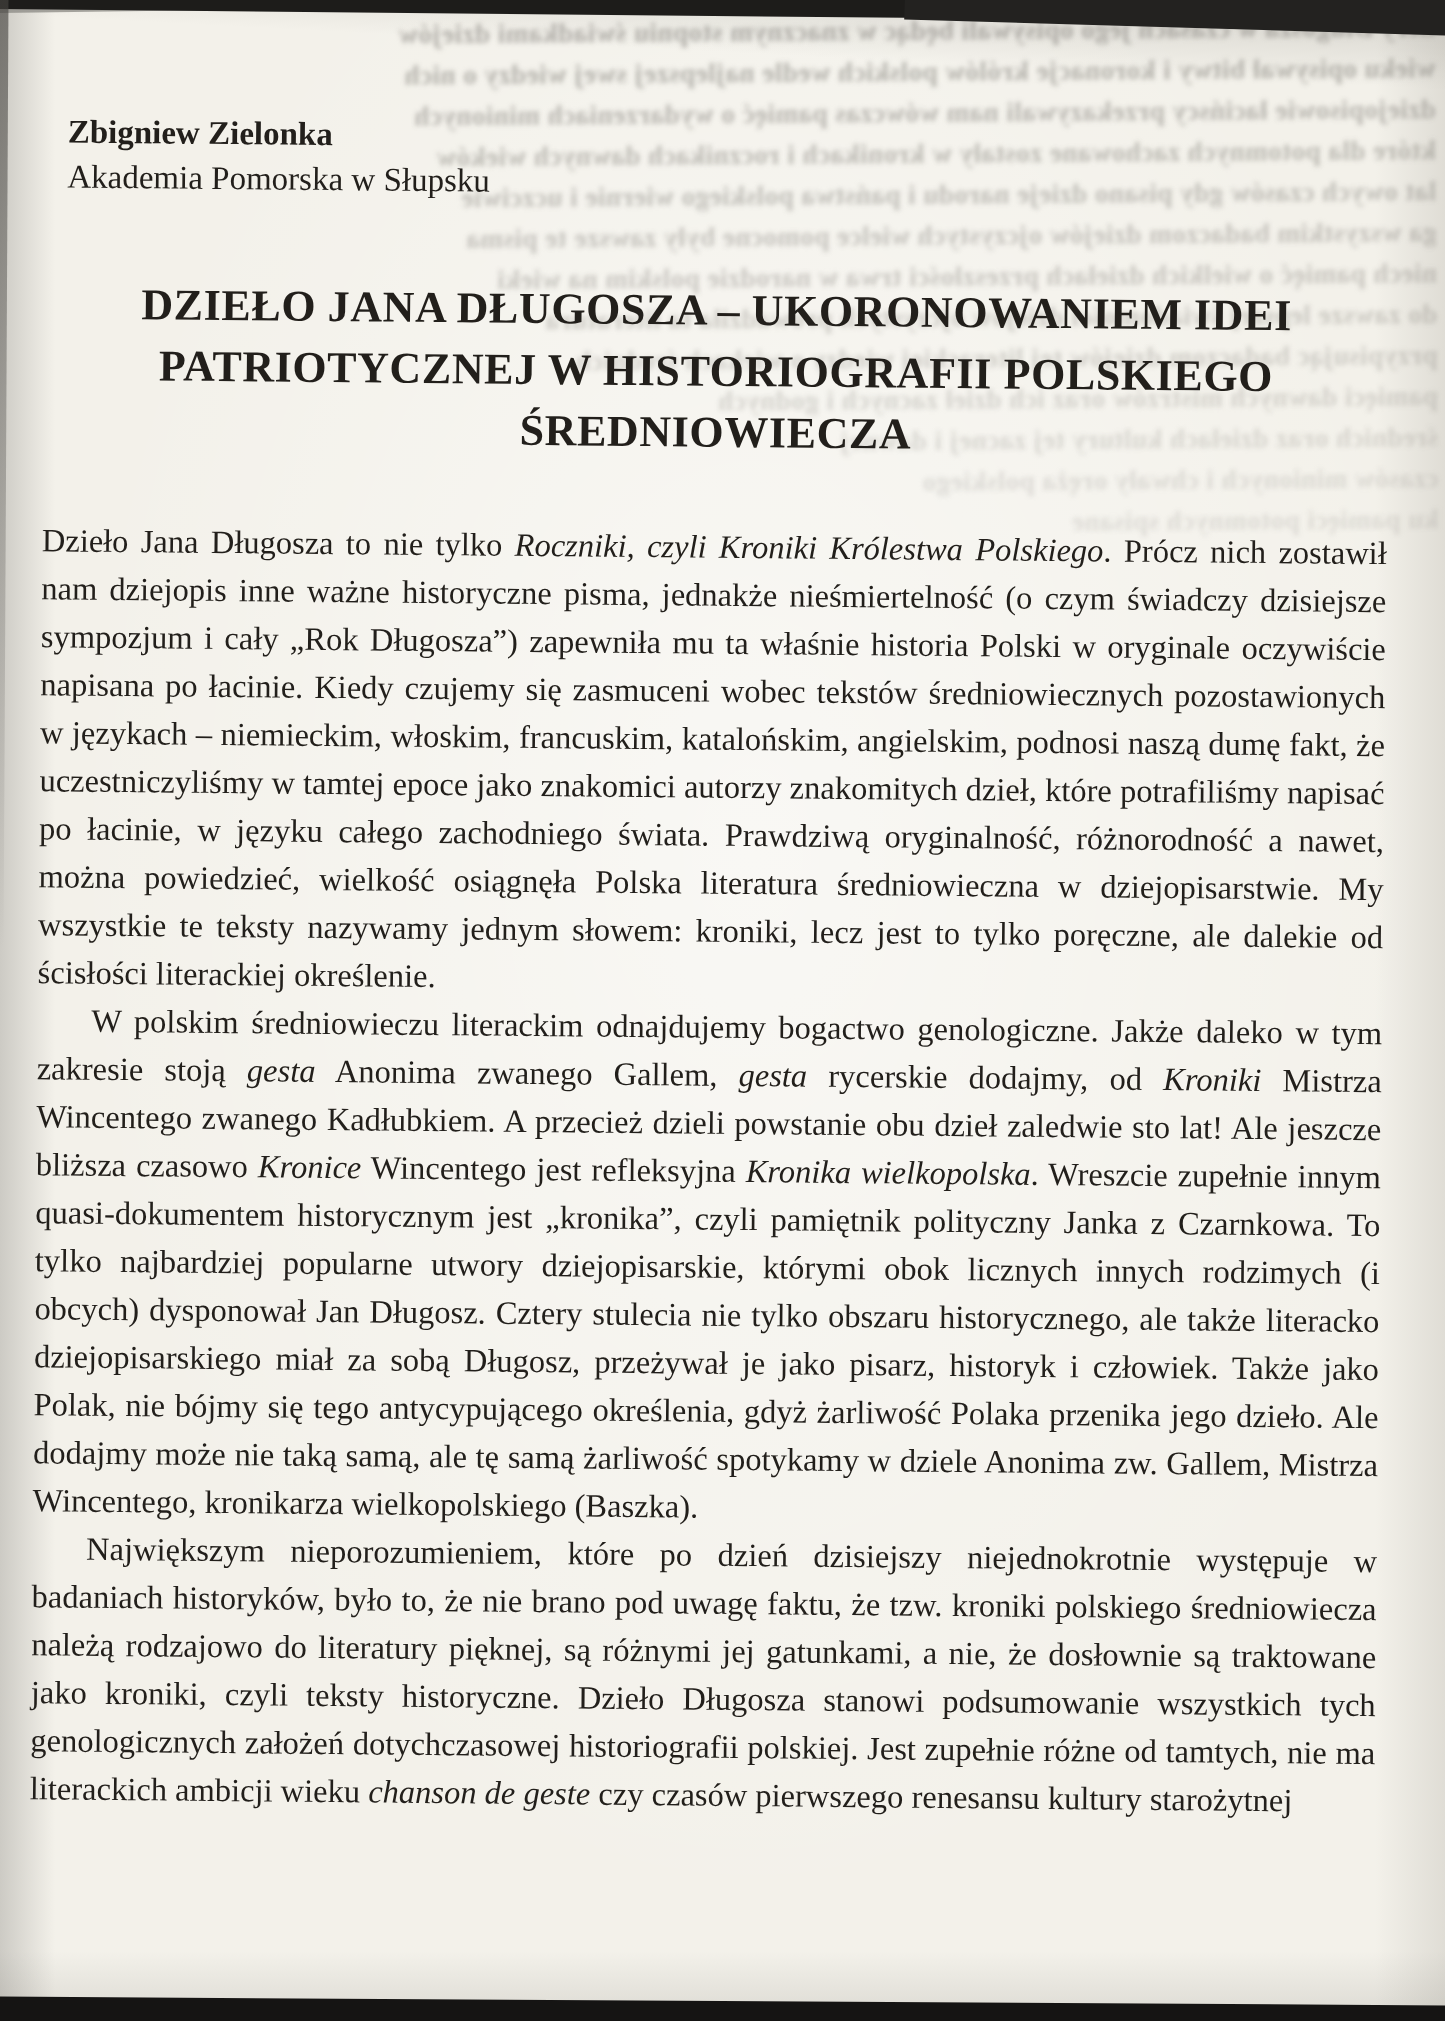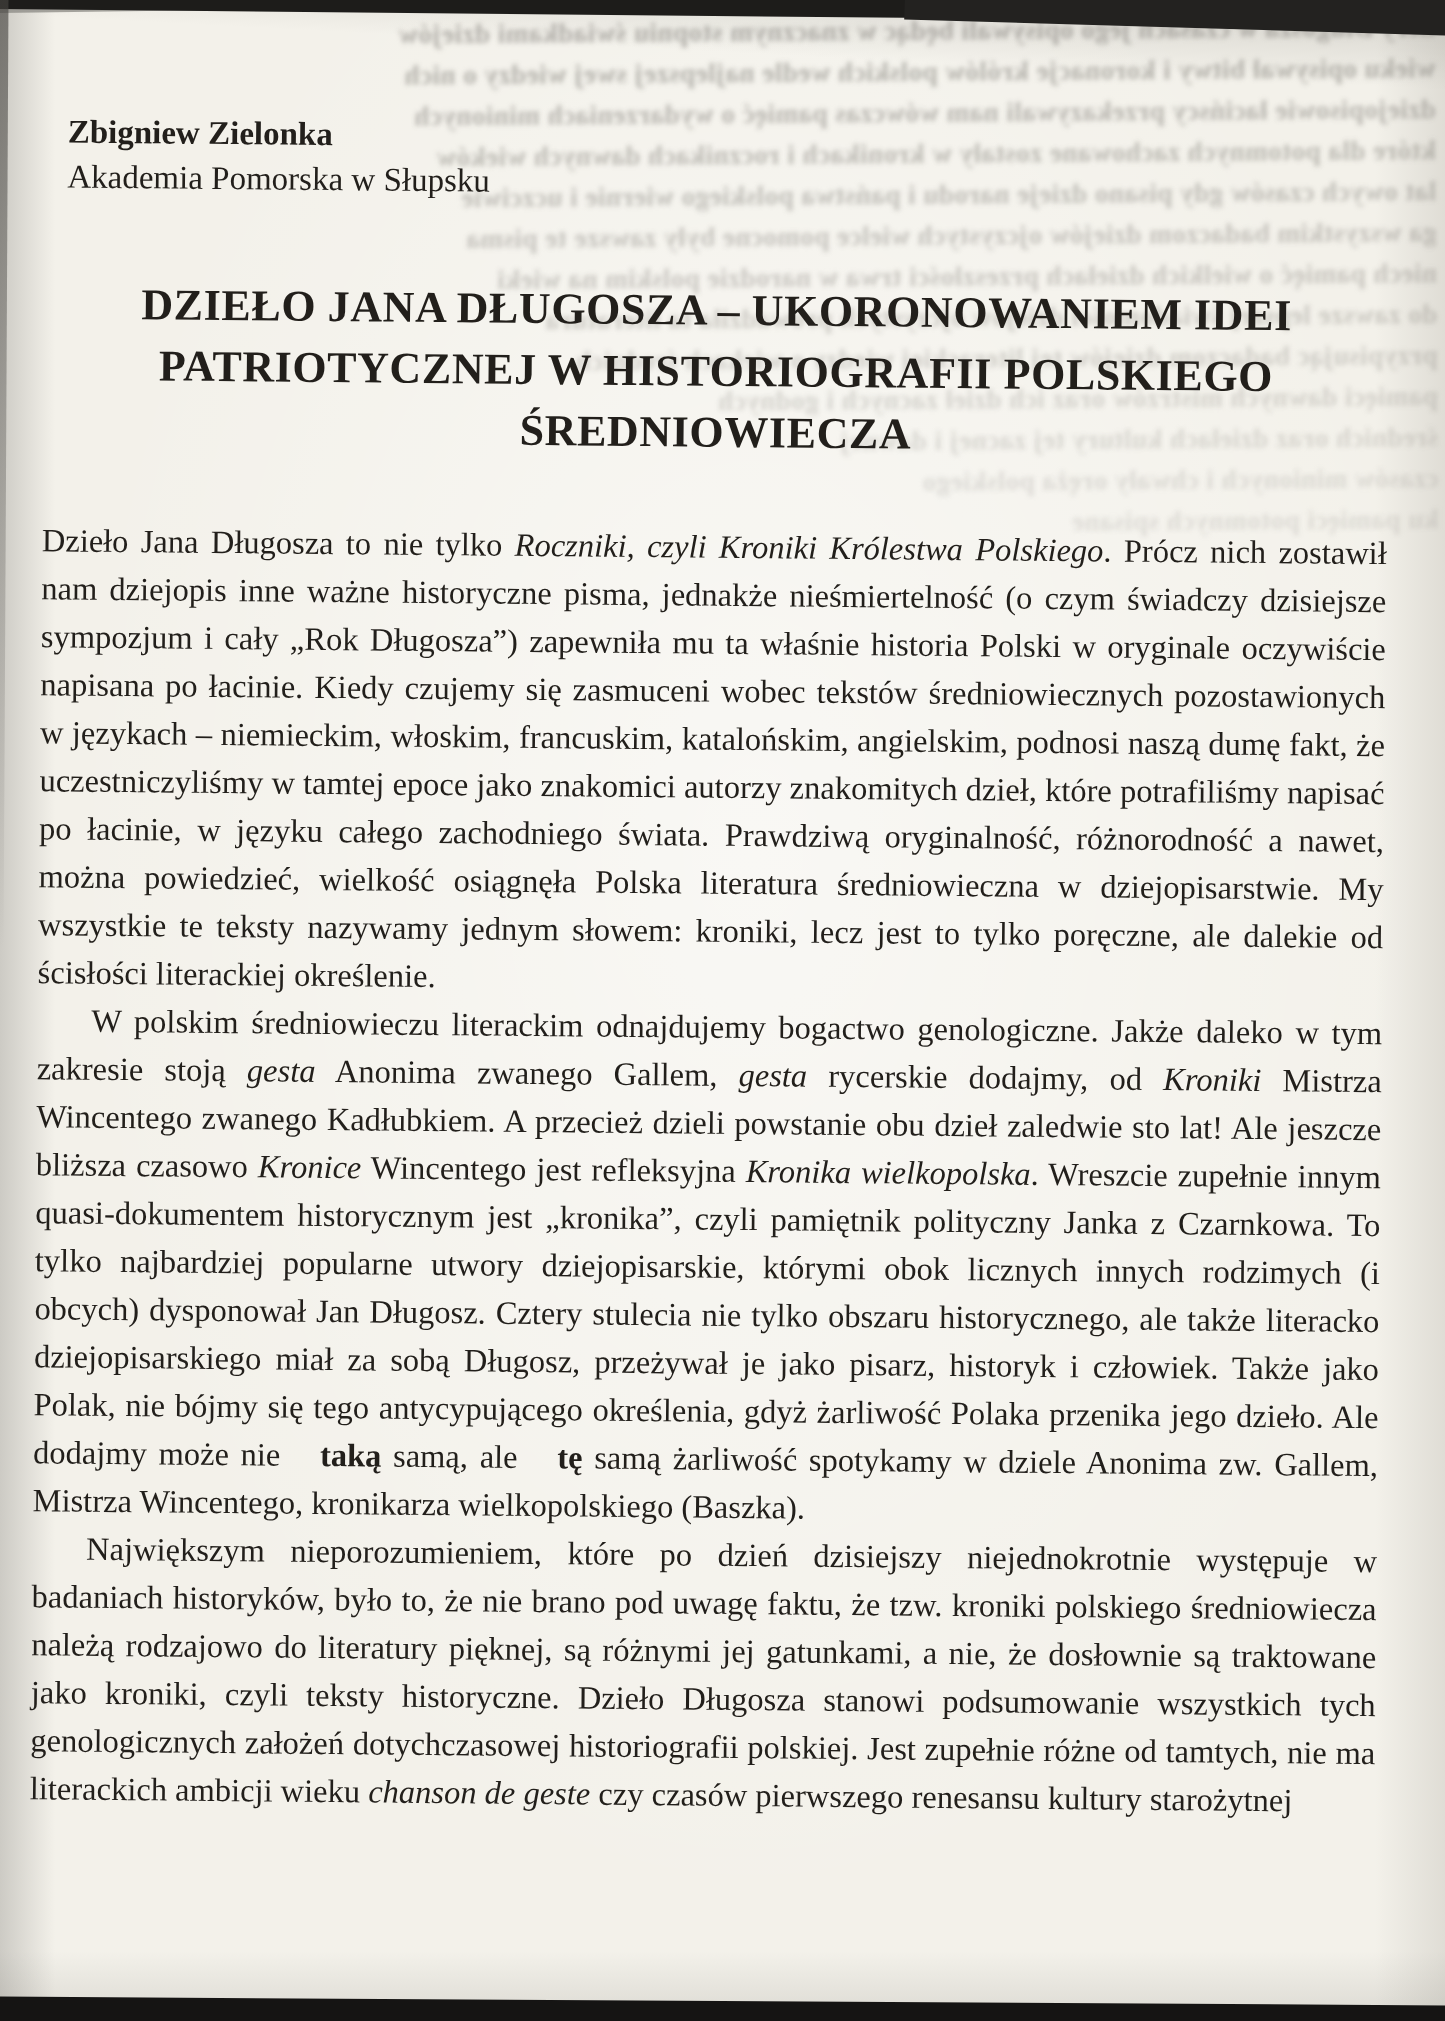--- a/index.html
+++ b/index.html
@@ -64,21 +64,21 @@
   .article-body {
     margin-top: 60px;
     font-size: 32.5px;
     line-height: 48px;
     text-align: justify;
     hyphens: auto;
   }
   .para { margin: 0; }
   .para.indent { text-indent: 54px; }
   .it { font-style: italic; }
-  .bd { font-weight: bold; margin-left: 28px; }
+  .bd { font-weight: normal; }
 
   
   .edge-top {
     position: absolute; top: -16px; left: -24px; right: -24px; height: 32px;
     background: #1d1c1a; transform: rotate(0.55deg); z-index: 3;
   }
   .corner-tr {
     position: absolute; top: -34px; right: -40px; width: 580px; height: 62px;
     background: #232220; transform: rotate(1.7deg); z-index: 3;
   }

